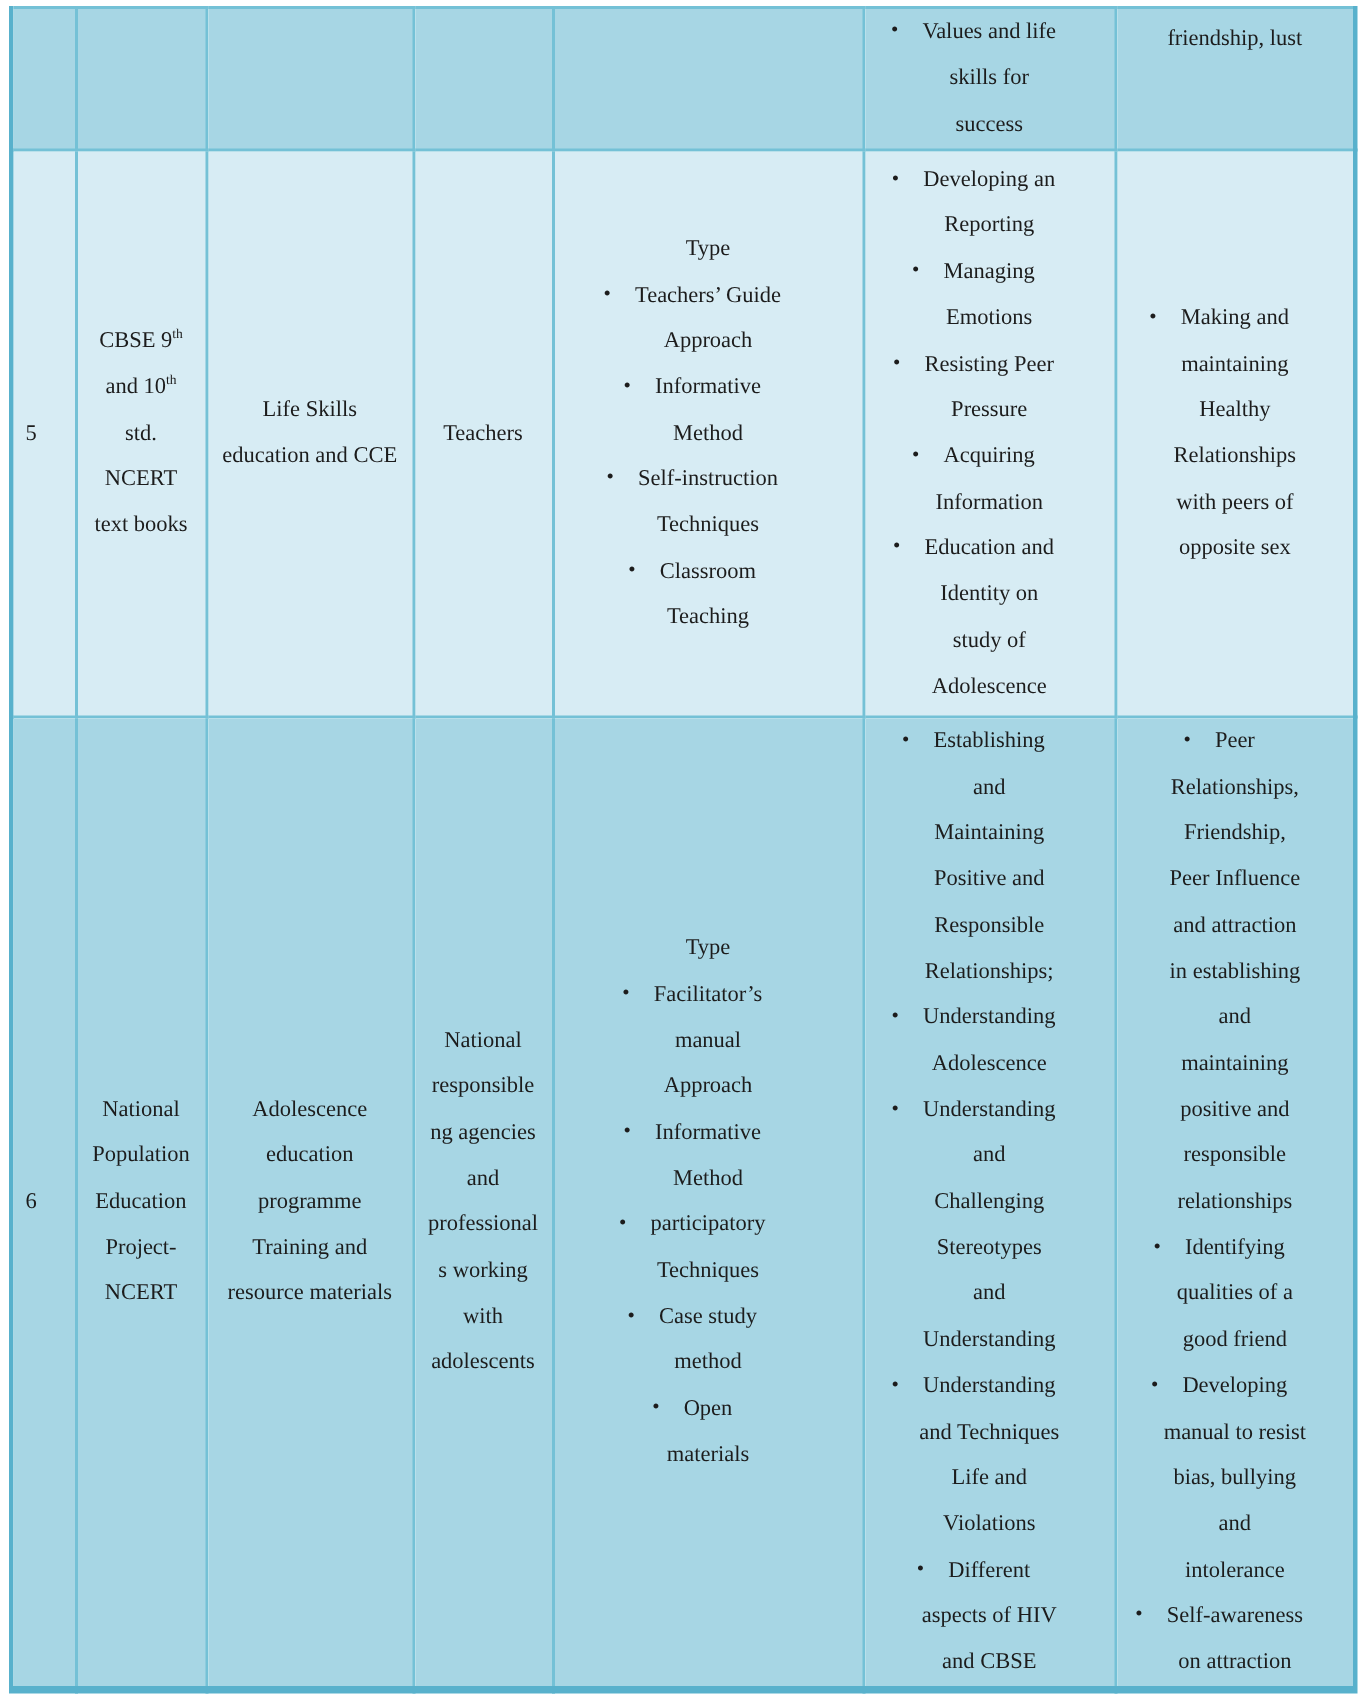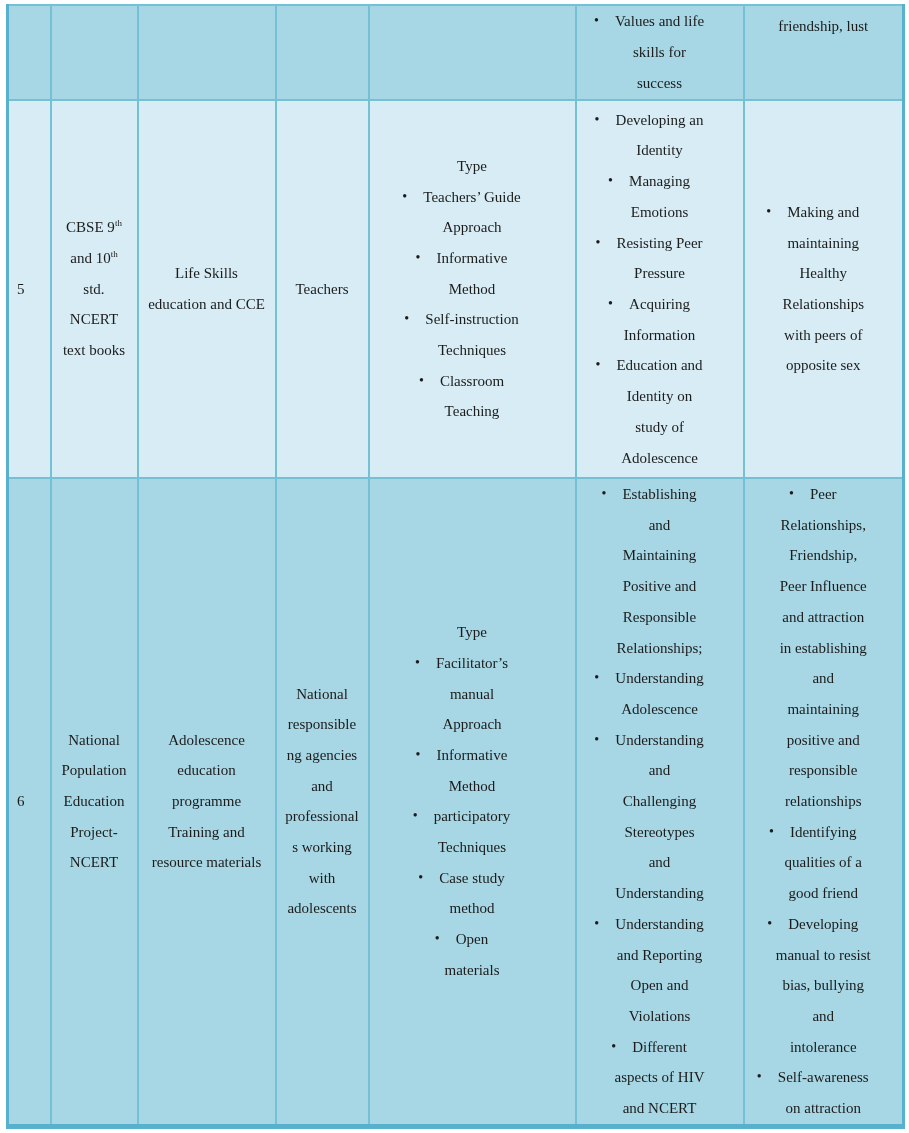--- a/index.html
+++ b/index.html
@@ -121,21 +121,21 @@
             <div class="line"><span class="txt">Approach</span></div>
             <div class="line"><span class="txt"><span class="bullet">•</span>Informative</span></div>
             <div class="line"><span class="txt">Method</span></div>
             <div class="line"><span class="txt"><span class="bullet">•</span>Self-instruction</span></div>
             <div class="line"><span class="txt">Techniques</span></div>
             <div class="line"><span class="txt"><span class="bullet">•</span>Classroom</span></div>
             <div class="line"><span class="txt">Teaching</span></div>
           </td>
           <td>
             <div class="line"><span class="txt"><span class="bullet">•</span>Developing an</span></div>
-            <div class="line"><span class="txt">Identity</span></div>
+            <div class="line"><span class="txt">Reporting</span></div>
             <div class="line"><span class="txt"><span class="bullet">•</span>Managing</span></div>
             <div class="line"><span class="txt">Emotions</span></div>
             <div class="line"><span class="txt"><span class="bullet">•</span>Resisting Peer</span></div>
             <div class="line"><span class="txt">Pressure</span></div>
             <div class="line"><span class="txt"><span class="bullet">•</span>Acquiring</span></div>
             <div class="line"><span class="txt">Information</span></div>
             <div class="line"><span class="txt"><span class="bullet">•</span>Education and</span></div>
             <div class="line"><span class="txt">Identity on</span></div>
             <div class="line"><span class="txt">study of</span></div>
             <div class="line"><span class="txt">Adolescence</span></div>
@@ -200,26 +200,26 @@
             <div class="line"><span class="txt">Relationships;</span></div>
             <div class="line"><span class="txt"><span class="bullet">•</span>Understanding</span></div>
             <div class="line"><span class="txt">Adolescence</span></div>
             <div class="line"><span class="txt"><span class="bullet">•</span>Understanding</span></div>
             <div class="line"><span class="txt">and</span></div>
             <div class="line"><span class="txt">Challenging</span></div>
             <div class="line"><span class="txt">Stereotypes</span></div>
             <div class="line"><span class="txt">and</span></div>
             <div class="line"><span class="txt">Understanding</span></div>
             <div class="line"><span class="txt"><span class="bullet">•</span>Understanding</span></div>
-            <div class="line"><span class="txt">and Reporting</span></div>
-            <div class="line"><span class="txt">Open and</span></div>
+            <div class="line"><span class="txt">and Techniques</span></div>
+            <div class="line"><span class="txt">Life and</span></div>
             <div class="line"><span class="txt">Violations</span></div>
             <div class="line"><span class="txt"><span class="bullet">•</span>Different</span></div>
             <div class="line"><span class="txt">aspects of HIV</span></div>
-            <div class="line"><span class="txt">and NCERT</span></div>
+            <div class="line"><span class="txt">and CBSE</span></div>
           </td>
           <td>
             <div class="line"><span class="txt"><span class="bullet">•</span>Peer</span></div>
             <div class="line"><span class="txt">Relationships,</span></div>
             <div class="line"><span class="txt">Friendship,</span></div>
             <div class="line"><span class="txt">Peer Influence</span></div>
             <div class="line"><span class="txt">and attraction</span></div>
             <div class="line"><span class="txt">in establishing</span></div>
             <div class="line"><span class="txt">and</span></div>
             <div class="line"><span class="txt">maintaining</span></div>

